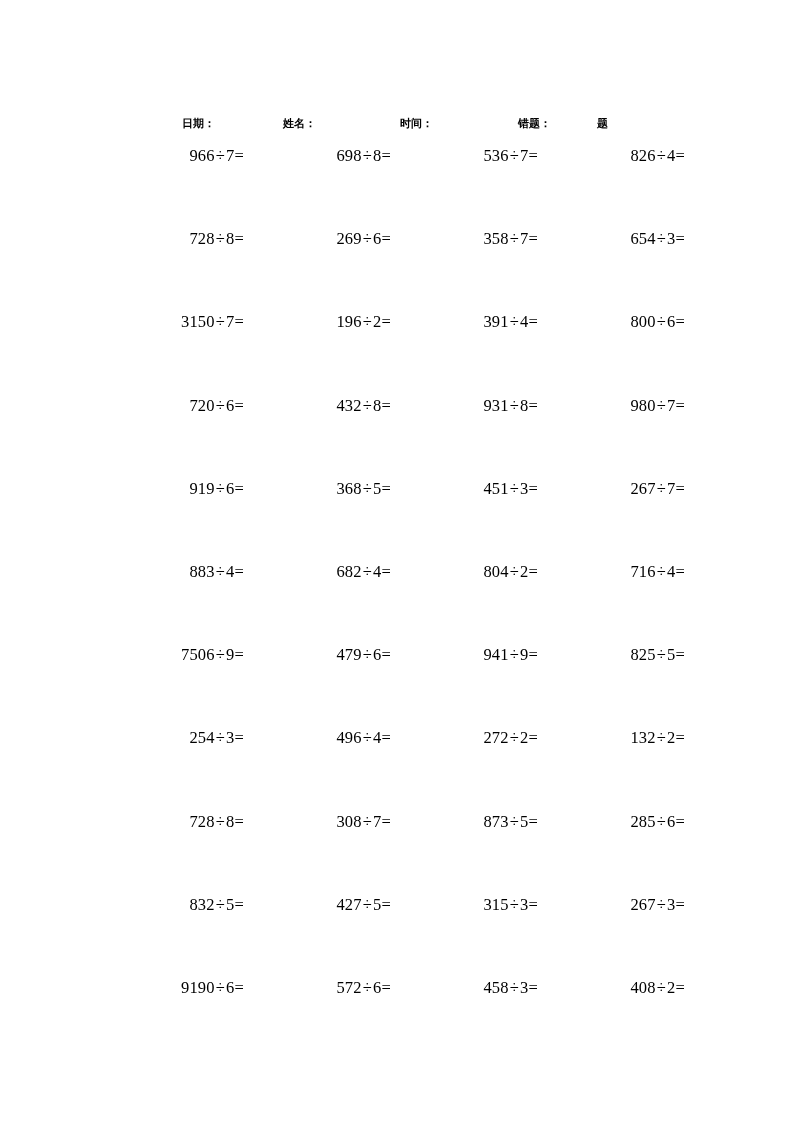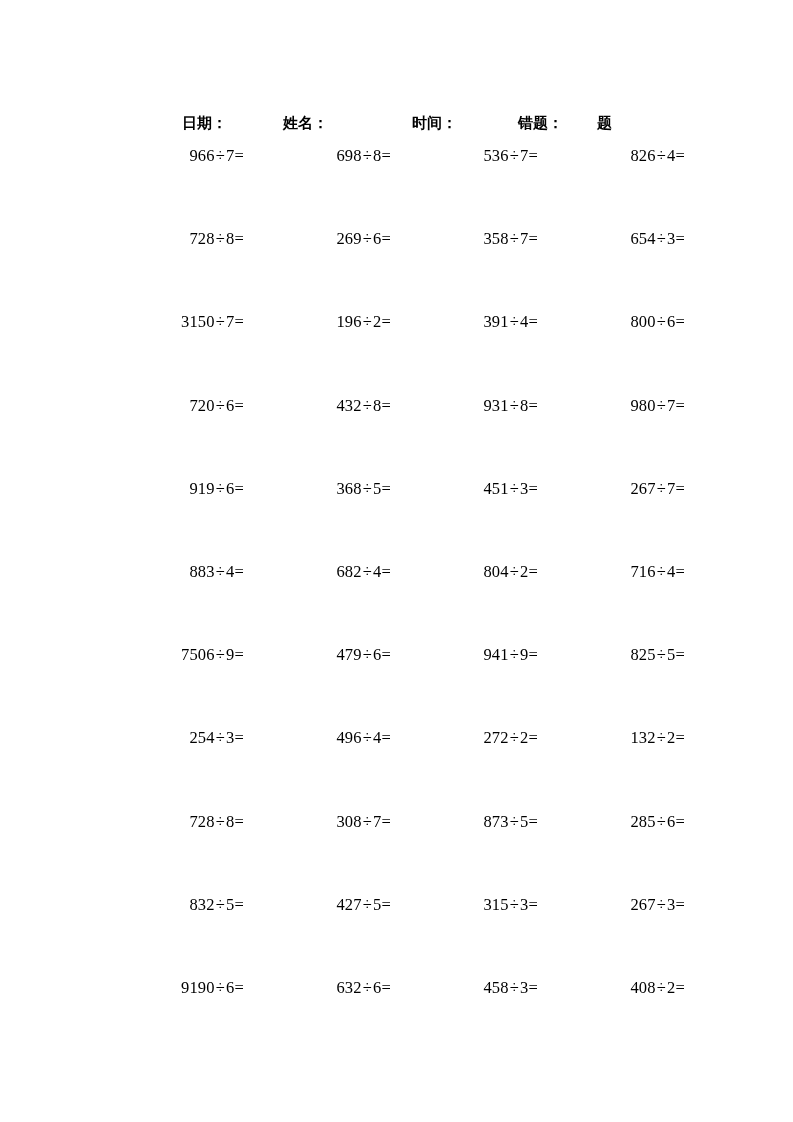--- a/index.html
+++ b/index.html
@@ -38,33 +38,33 @@
     white-space: nowrap;
   }
 
   
   .meta-row {
     position: absolute;
     left: 0;
     top: 112px;
     width: 722px;
     height: 22px;
-    font-size: 15px;
+    font-size: 11px;
     font-weight: bold;
     font-family: "Liberation Serif", "DejaVu Serif", serif;
     line-height: 22px;
     text-align: center;
   }
   .meta-item {
     position: absolute;
     white-space: nowrap;
   }
   .meta-date   { left: 182px; }
   .meta-name   { left: 283px; }
-  .meta-time   { left: 412px; }
+  .meta-time   { left: 400px; }
   .meta-wrong  { left: 518px; }
   .meta-unit   { left: 597px; }
 
   
   .grid {
     position: absolute;
     left: 0;
     top: 145px;
     width: 793px;
     margin-left: 44px;
@@ -176,20 +176,20 @@
         <div class="prob c3"><span>285</span><span class="divsym">÷</span><span>6</span><span>=</span></div>
       </div>
       <div class="prob-row">
         <div class="prob c0"><span>832</span><span class="divsym">÷</span><span>5</span><span>=</span></div>
         <div class="prob c1"><span>427</span><span class="divsym">÷</span><span>5</span><span>=</span></div>
         <div class="prob c2"><span>315</span><span class="divsym">÷</span><span>3</span><span>=</span></div>
         <div class="prob c3"><span>267</span><span class="divsym">÷</span><span>3</span><span>=</span></div>
       </div>
       <div class="prob-row">
         <div class="prob c0"><span>9190</span><span class="divsym">÷</span><span>6</span><span>=</span></div>
-        <div class="prob c1"><span>632</span><span class="divsym">÷</span><span>6</span><span>=</span></div>
+        <div class="prob c1"><span>572</span><span class="divsym">÷</span><span>6</span><span>=</span></div>
         <div class="prob c2"><span>458</span><span class="divsym">÷</span><span>3</span><span>=</span></div>
         <div class="prob c3"><span>408</span><span class="divsym">÷</span><span>2</span><span>=</span></div>
       </div>
     </div>
 
 
 </div>
 
 </body></html>

